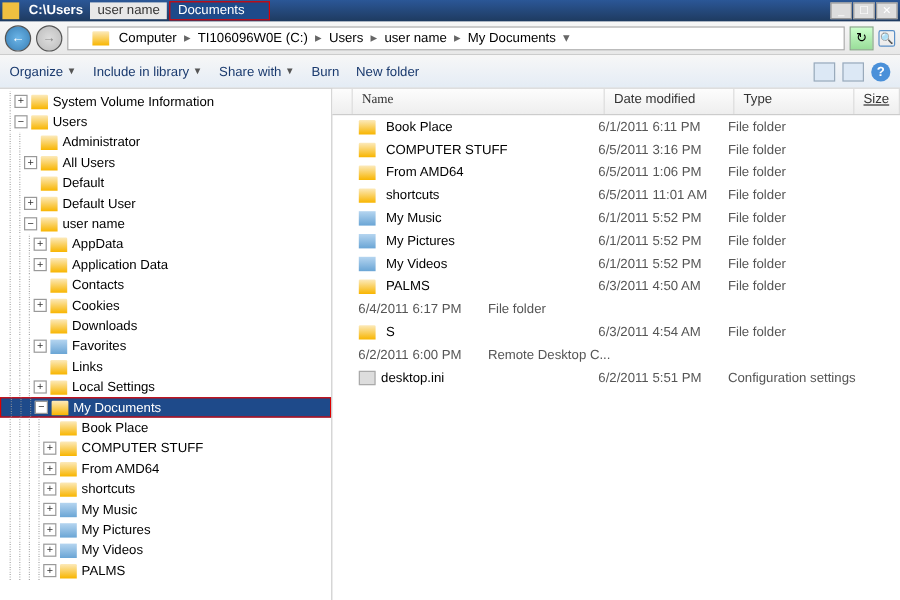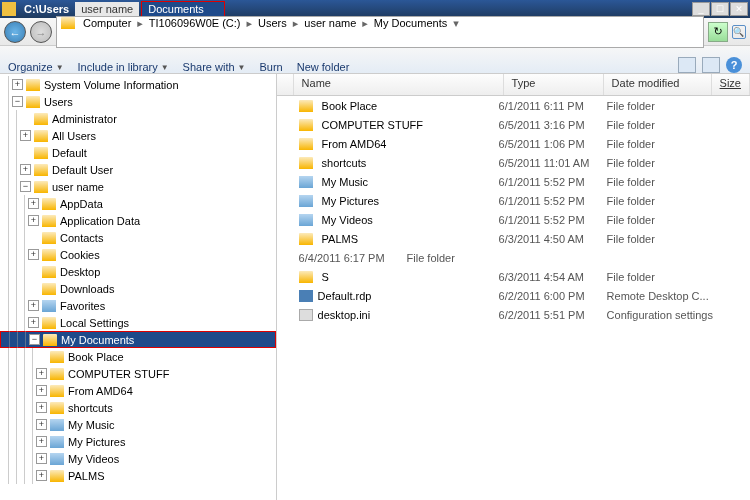--- a/index.html
+++ b/index.html
@@ -8,47 +8,47 @@
 .titlebar-icon { width: 14px; height: 14px; background: #f0c040; margin-right: 4px; }
 .title-text { font-weight: bold; padding: 0 4px; }
 .title-sub { background: #e8e8e8; color: #333; padding: 1px 6px; margin: 0 2px; }
 .title-doc { background: #1e4a8a; color: #fff; padding: 1px 20px 1px 6px; border: 1px solid #d00; }
 .spacer { flex: 1; }
 .wbtns { display: flex; gap: 1px; }
 .wbtn { width: 18px; height: 14px; background: #ddd; border: 1px solid #999; display: flex; align-items: center; justify-content: center; font-size: 9px; cursor: pointer; }
 .addrbar { height: 28px; background: linear-gradient(#f7f7f7, #e8e8e8); border-bottom: 1px solid #ccc; display: flex; align-items: center; padding: 2px 4px; gap: 4px; }
 .navbtn { width: 22px; height: 22px; border-radius: 11px; background: radial-gradient(#6bb5e8, #3a7fb5); border: 1px solid #555; display: flex; align-items: center; justify-content: center; color: #fff; cursor: pointer; }
 .navbtn.disabled { background: radial-gradient(#ddd, #bbb); color: #888; }
-.breadcrumb { flex: 1; height: 32px; background: #fff; border: 1px solid #aaa; display: flex; align-items: flex-start; padding: 0 4px; }
+.breadcrumb { flex: 1; height: 20px; background: #fff; border: 1px solid #aaa; display: flex; align-items: center; padding: 0 20px; }
 .bc-item { padding: 0 4px; cursor: pointer; }
 .bc-arrow { color: #666; padding: 0 2px; }
 .refresh-btn { width: 20px; height: 20px; border: 1px solid #8a8; background: linear-gradient(#cfc, #9d9); display: flex; align-items: center; justify-content: center; cursor: pointer; }
 .searchbox { width: 155px; height: 20px; background: #fff; border: 1px solid #aaa; display: flex; align-items: center; padding: 0 4px; color: #888; }
 .search-icon { width: 14px; height: 14px; border: 1px solid #5a8fc7; border-radius: 2px; display: flex; align-items: center; justify-content: center; color: #5a8fc7; font-size: 9px; }
-.toolbar { height: 28px; background: linear-gradient(#f7f7f7, #e4ecf5); border-bottom: 1px solid #ccc; display: flex; align-items: flex-end; padding: 0 8px; gap: 14px; }
+.toolbar { height: 28px; background: linear-gradient(#f7f7f7, #e4ecf5); border-bottom: 1px solid #ccc; display: flex; align-items: center; padding: 0 8px; gap: 14px; }
 .tool-item { display: flex; align-items: center; gap: 3px; color: #1a3a6e; cursor: pointer; }
 .tool-arrow { font-size: 8px; color: #555; }
 .tool-icons { display: flex; gap: 6px; margin-left: auto; }
 .tool-ic { width: 18px; height: 16px; background: #dce8f5; border: 1px solid #9ab; cursor: pointer; }
 .help-ic { width: 16px; height: 16px; border-radius: 8px; background: #4a90d9; color: #fff; display: flex; align-items: center; justify-content: center; font-weight: bold; cursor: pointer; }
 .content { display: flex; height: 426px; }
 .tree { width: 280px; border-right: 1px solid #ccc; overflow-y: auto; padding: 2px 0; }
 .tree-row { display: flex; align-items: center; height: 17px; padding-left: 4px; white-space: nowrap; cursor: pointer; }
 .tree-row.selected { background: #1e4a8a; color: #fff; }
 .tree-row.highlighted { border: 1px solid #d00; }
 .expander { width: 11px; height: 11px; border: 1px solid #999; background: #fff; display: flex; align-items: center; justify-content: center; font-size: 9px; line-height: 1; margin-right: 3px; color: #333; }
 .expander.empty { border: none; background: none; }
 .folder-icon { width: 14px; height: 12px; background: linear-gradient(#fceabb, #f8b500); border-radius: 1px 1px 0 0; margin-right: 4px; }
 .special-icon { width: 14px; height: 12px; background: linear-gradient(#b5d5f0, #6aa5d5); margin-right: 4px; }
 .dotted { display: inline-block; width: 8px; height: 17px; background-image: linear-gradient(#999 1px, transparent 0); background-size: 1px 2px; background-repeat: repeat-y; background-position: center; }
 .listpane { flex: 1; display: flex; flex-direction: column; }
 .colhdr { height: 22px; background: linear-gradient(#fdfdfd, #eee); border-bottom: 1px solid #ccc; display: flex; }
 .col { padding: 3px 8px; border-right: 1px solid #ddd; color: #333; cursor: pointer; }
 .col-empty { width: 12px; }
-.col-name { width: 210px; }
+.col-name { width: 210px; font-family: Liberation Serif, serif; }
 .col-date { width: 108px; }
 .col-type { width: 100px; }
 .col-size { flex: 1; text-decoration: underline; }
 .listbody { flex: 1; overflow: auto; }
 .file-row { display: flex; height: 19px; align-items: center; padding-left: 22px; }
 .fname { width: 200px; display: flex; align-items: center; gap: 5px; }
 .fdate { width: 108px; color: #555; }
 .ftype { width: 120px; color: #555; }
 .rdp-icon { width: 14px; height: 12px; background: #4a7fb5; }
 .ini-icon { width: 14px; height: 12px; background: #ddd; border: 1px solid #aaa; }
@@ -195,37 +195,37 @@
         <span class="expander">+</span>
         <span class="folder-icon"></span>
         <span>Cookies</span>
       </div>
       <div class="tree-row">
         <span class="dotted"></span>
         <span class="dotted"></span>
         <span class="dotted"></span>
         <span class="expander empty"></span>
         <span class="folder-icon"></span>
-        <span>Desktop</span>
-      </div>
-      <div class="tree-row">
-        <span class="dotted"></span>
-        <span class="dotted"></span>
-        <span class="dotted"></span>
-        <span class="expander empty"></span>
-        <span class="folder-icon"></span>
         <span>Downloads</span>
       </div>
       <div class="tree-row">
         <span class="dotted"></span>
         <span class="dotted"></span>
         <span class="dotted"></span>
         <span class="expander">+</span>
         <span class="special-icon"></span>
         <span>Favorites</span>
+      </div>
+      <div class="tree-row">
+        <span class="dotted"></span>
+        <span class="dotted"></span>
+        <span class="dotted"></span>
+        <span class="expander empty"></span>
+        <span class="folder-icon"></span>
+        <span>Links</span>
       </div>
       <div class="tree-row">
         <span class="dotted"></span>
         <span class="dotted"></span>
         <span class="dotted"></span>
         <span class="expander">+</span>
         <span class="folder-icon"></span>
         <span>Local Settings</span>
       </div>
       <div class="tree-row selected highlighted">
@@ -306,22 +306,22 @@
         <span class="dotted"></span>
         <span class="expander">+</span>
         <span class="folder-icon"></span>
         <span>PALMS</span>
       </div>
     </div>
   <div class="listpane">
     <div class="colhdr">
       <div class="col col-empty"></div>
       <div class="col col-name">Name</div>
+      <div class="col col-date">Date modified</div>
       <div class="col col-type">Type</div>
-      <div class="col col-date">Date modified</div>
       <div class="col col-size">Size</div>
     </div>
     <div class="listbody" id="files">
         <div class="file-row">
           <div class="fname">
             <span class="folder-icon"></span>
             <span>Book Place</span>
           </div>
           <div class="fdate">6/1/2011 6:11 PM</div>
           <div class="ftype">File folder</div>
@@ -388,24 +388,20 @@
         </div>
         <div class="file-row">
           <div class="fname">
             <span class="folder-icon"></span>
             <span>S</span>
           </div>
           <div class="fdate">6/3/2011 4:54 AM</div>
           <div class="ftype">File folder</div>
         </div>
         <div class="file-row">
-          <div class="fname">
-            <span class="rdp-icon"></span>
-            <span>Default.rdp</span>
-          </div>
           <div class="fdate">6/2/2011 6:00 PM</div>
           <div class="ftype">Remote Desktop C...</div>
         </div>
         <div class="file-row">
           <div class="fname">
             <span class="ini-icon"></span>
             <span>desktop.ini</span>
           </div>
           <div class="fdate">6/2/2011 5:51 PM</div>
           <div class="ftype">Configuration settings</div>

